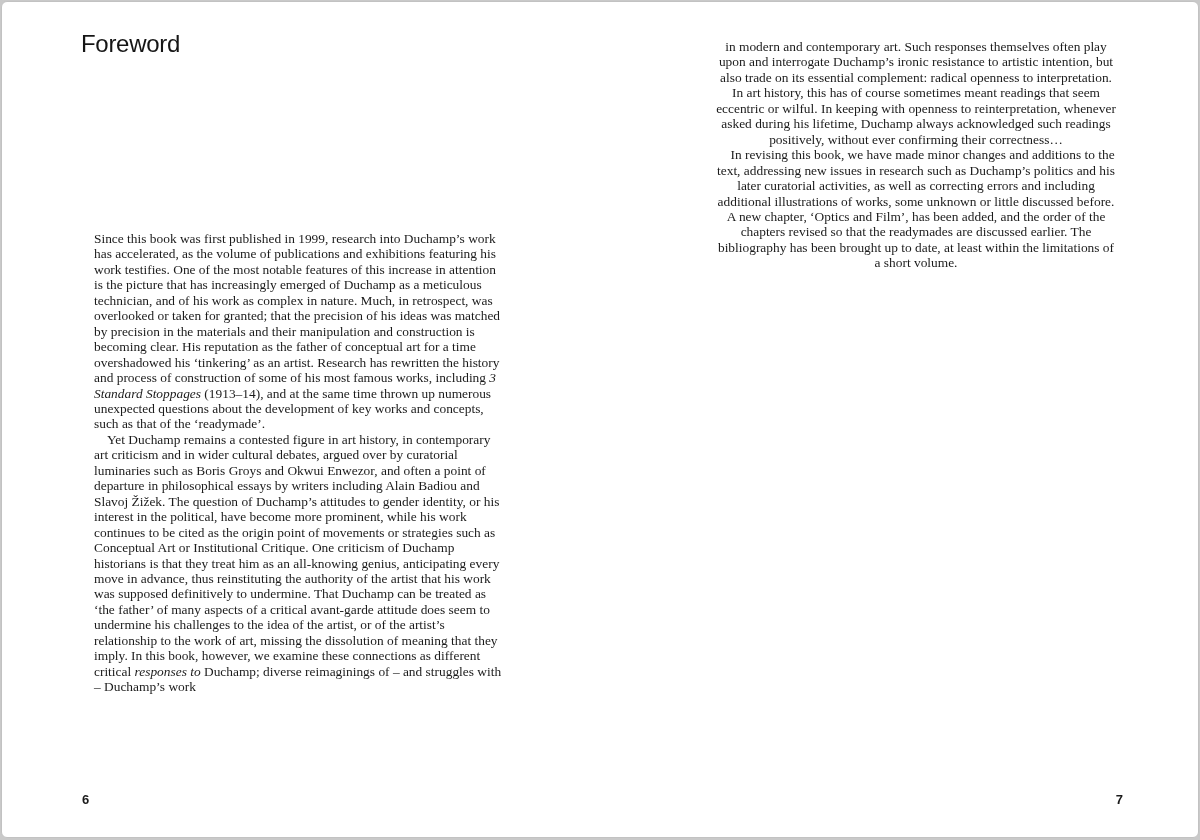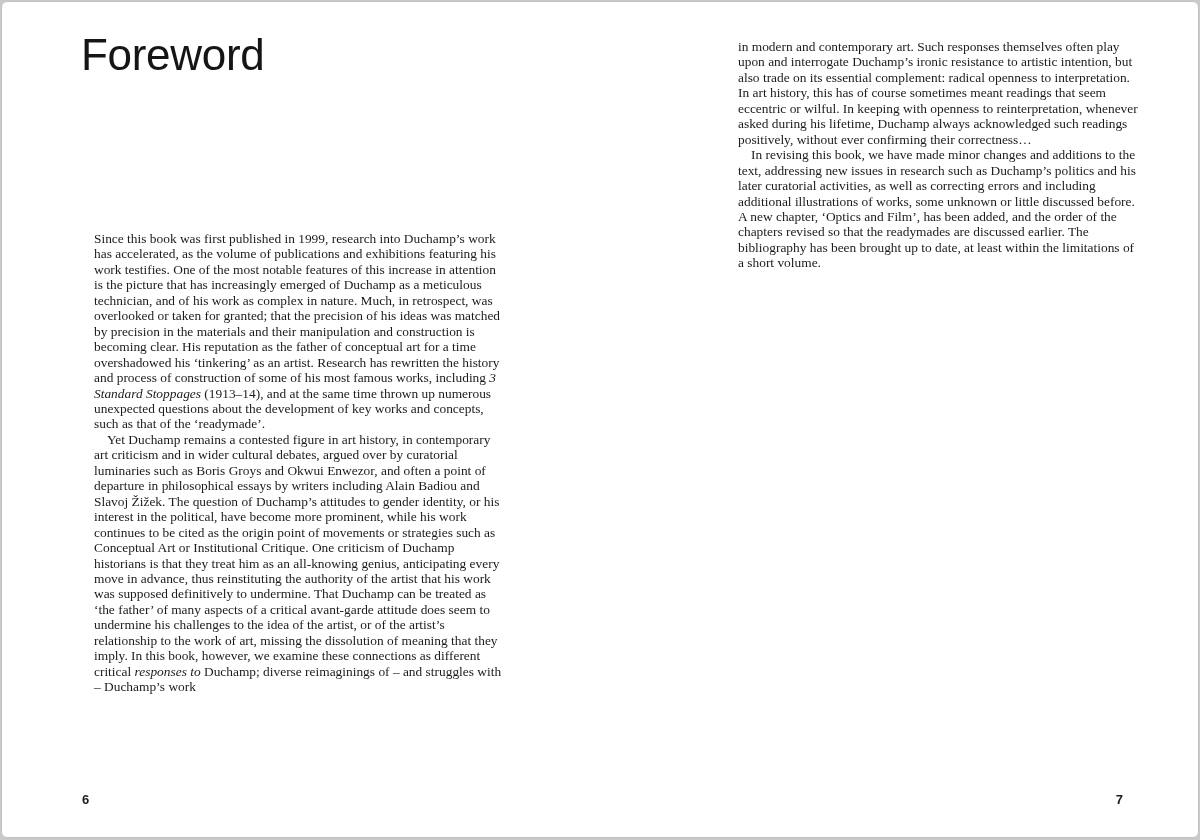--- a/index.html
+++ b/index.html
@@ -26,35 +26,35 @@
   .page-left  { left: 0; }
   .page-right { left: 600px; }
 
   .title {
     position: absolute;
     left: 79px;
     top: 28px;
     margin: 0;
     font-family: "Liberation Sans", sans-serif;
     font-weight: 500;
-    font-size: 44px;
+    font-size: 24px;
     letter-spacing: -0.3px;
     color: #151515;
   }
 
   .body-col {
     position: absolute;
     width: 410px;
     font-size: 13.4px;
     line-height: 15.45px;
     color: #1b1b1b;
     text-align: left;
   }
   .body-left  { left: 92px;  top: 229px; width: 408px; }
-  .body-right { left: 136px; top: 37px;  width: 400px; }
+  .body-right { left: 114px; top: 37px;  width: 400px; text-align: center; }
 
   p.para { margin: 0; padding: 0; }
   p.para.indent { text-indent: 13px; }
   p.para i { font-style: italic; }
 
   .folio {
     position: absolute;
     bottom: 30px;
     font-family: "Liberation Sans", sans-serif;
     font-weight: 700;

